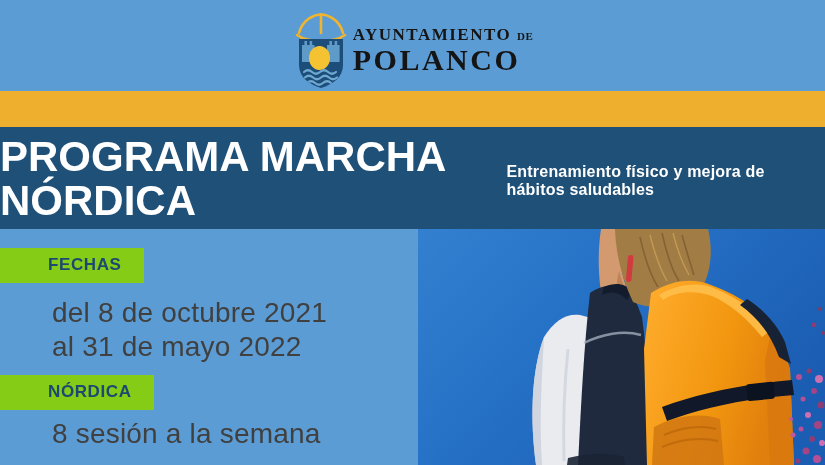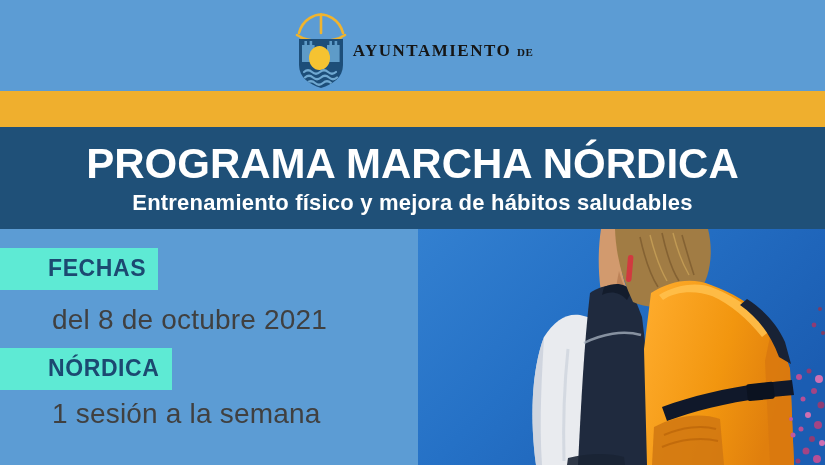--- a/index.html
+++ b/index.html
@@ -18,32 +18,32 @@
     font-family:"Liberation Serif",serif;color:#151515;line-height:1;margin-left:3px;
   }
   .logo-line1{font-size:17px;font-weight:600;letter-spacing:1.5px;white-space:nowrap;}
   .logo-line1 .de{font-size:11px;letter-spacing:.5px;}
   .logo-line2{font-size:30px;font-weight:600;letter-spacing:2.5px;margin-top:2px;}
   
   .band-yellow{position:absolute;top:91px;left:0;width:825px;height:36px;background:#EFAF2E;}
   
   .band-navy{
     position:absolute;top:127px;left:0;width:825px;height:102px;background:#1F5078;
-    color:#ffffff;display:flex;flex-direction:column;align-items:center;justify-content:center;
+    color:#ffffff;display:flex;flex-direction:row;align-items:center;justify-content:center;
     box-sizing:border-box;padding-top:2px;
   }
   .title{margin:0;font-size:42px;font-weight:700;line-height:1.05;letter-spacing:0;}
-  .subtitle{margin:3px 0 0 0;font-size:22px;font-weight:700;letter-spacing:.2px;}
+  .subtitle{margin:3px 0 0 0;font-size:16px;font-weight:700;letter-spacing:.2px;}
   
   .content{position:absolute;top:229px;left:0;width:825px;height:236px;background:#5C9CD4;}
   .info{position:absolute;top:0;left:0;width:418px;height:236px;}
   .tag{
-    display:block;width:max-content;background:#5eead4;color:#1C4971;
-    font-weight:700;font-size:23px;letter-spacing:.6px;
-    padding:7px 12px 8px 48px;
+    display:block;width:max-content;background:#84cc16;color:#1C4971;
+    font-weight:700;font-size:17px;letter-spacing:.6px;
+    padding:7px 22px 8px 48px;
   }
   .tag1{margin-top:19px;}
   .tag2{margin-top:11px;}
   .line{
     margin:0 0 0 52px;color:#404040;font-size:28px;font-weight:300;
     line-height:34px;letter-spacing:.2px;
   }
   .line.first{margin-top:13px;}
   .line.last{margin-top:7px;}
   
@@ -78,38 +78,40 @@
             <g fill="none" stroke="#6FA8D1" stroke-width="2.2" stroke-linecap="round">
               <path d="M12,60 q4,-3.5 8,0 t8,0 t8,0 t8,0"></path>
               <path d="M13,65.5 q4,-3.5 8,0 t8,0 t8,0 t8,0"></path>
               <path d="M15,71 q4,-3.5 8,0 t8,0 t8,0"></path>
             </g>
           </g>
         </g>
       </svg>
       <div class="logo-text">
         <div class="logo-line1"><span>AYUNTAMIENTO</span> <span class="de">DE</span></div>
+        <div class="logo-line2">POLANCO</div>
       </div>
     </div>
   </div>
 
   <div class="band-yellow"></div>
 
   <div class="band-navy">
     <h1 class="title">PROGRAMA MARCHA NÓRDICA</h1>
     <h2 class="subtitle">Entrenamiento físico y mejora de hábitos saludables</h2>
   </div>
 
   <div class="content">
 
     <div class="info">
       <div class="tag tag1">FECHAS</div>
       <p class="line first">del 8 de octubre 2021</p>
+      <p class="line">al 31 de mayo 2022</p>
       <div class="tag tag2">NÓRDICA</div>
-      <p class="line last">1 sesión a la semana</p>
+      <p class="line last">8 sesión a la semana</p>
     </div>
 
     <div class="photo">
       <svg width="407" height="236" viewBox="0 0 407 236" aria-hidden="true">
         <defs>
           <linearGradient id="sky" x1="0" y1="0" x2="1" y2="0.55">
             <stop offset="0" stop-color="#3380D0"></stop>
             <stop offset="0.45" stop-color="#2571C6"></stop>
             <stop offset="1" stop-color="#1B5DB2"></stop>
           </linearGradient>

